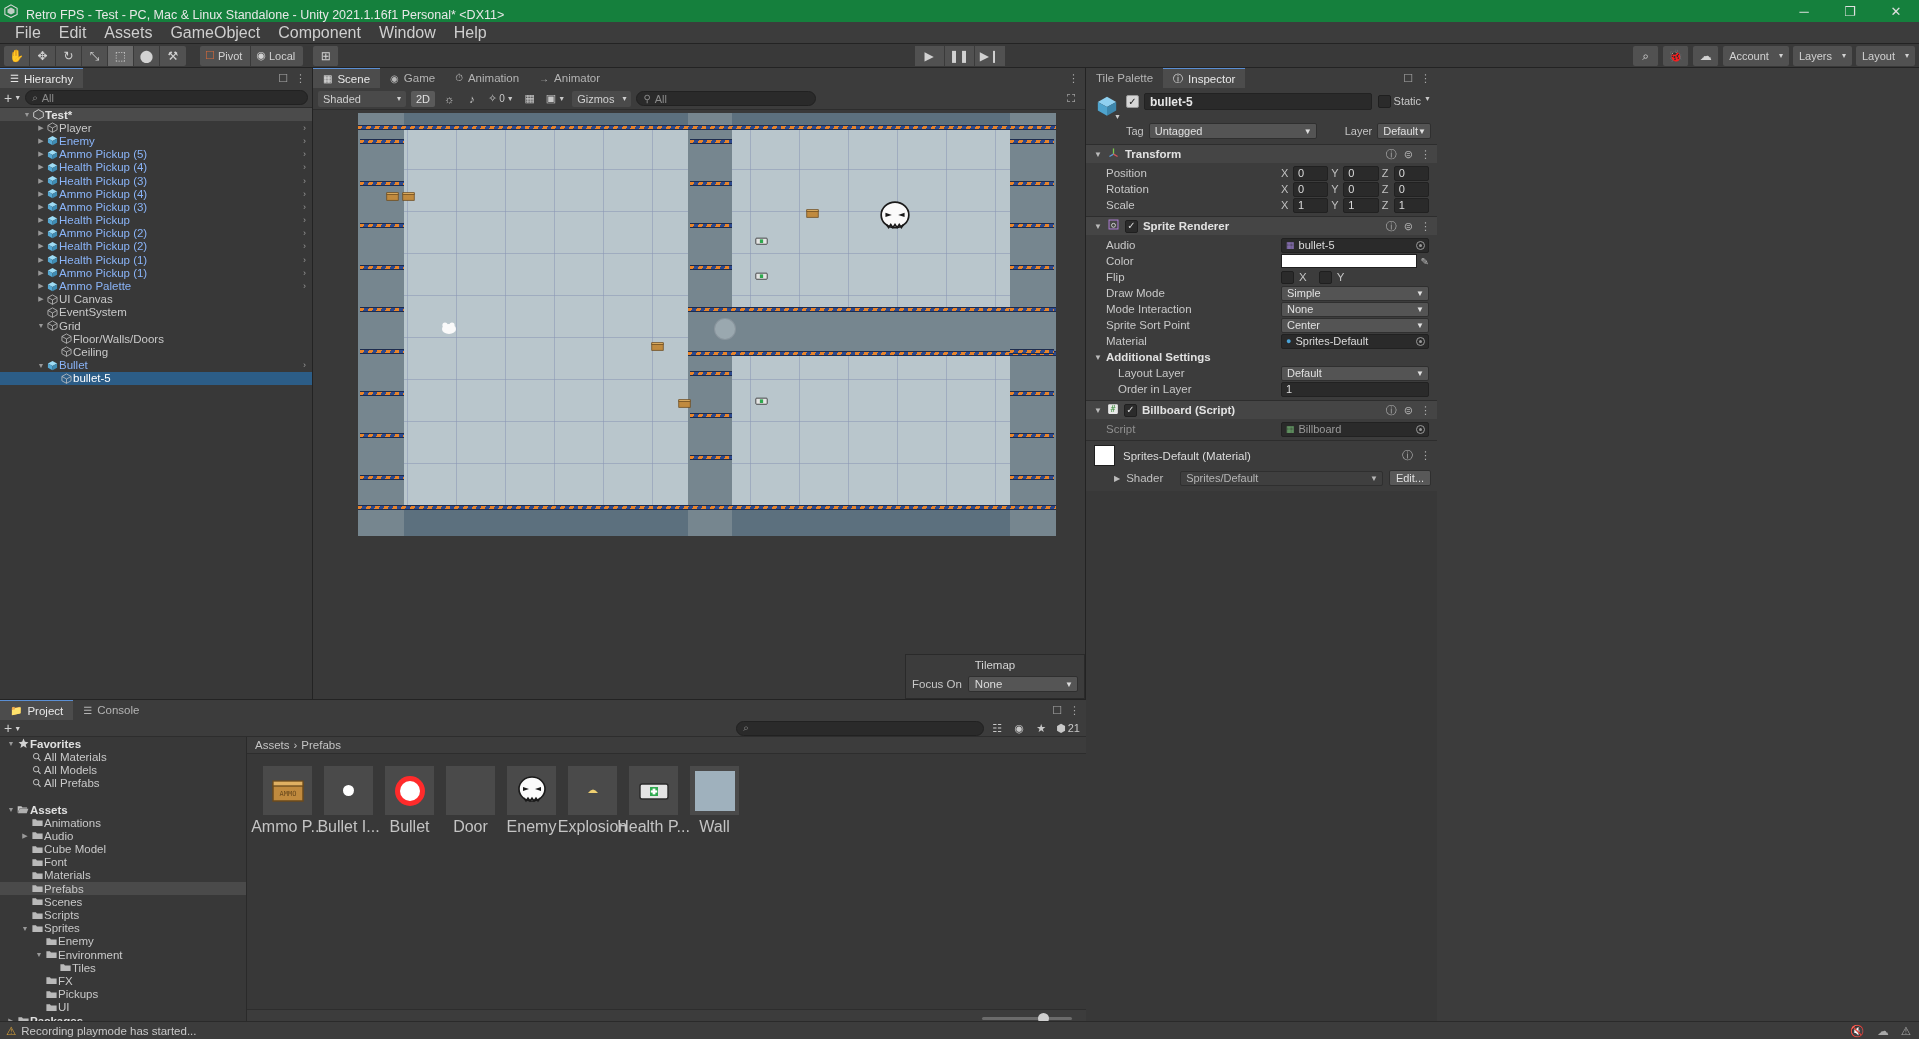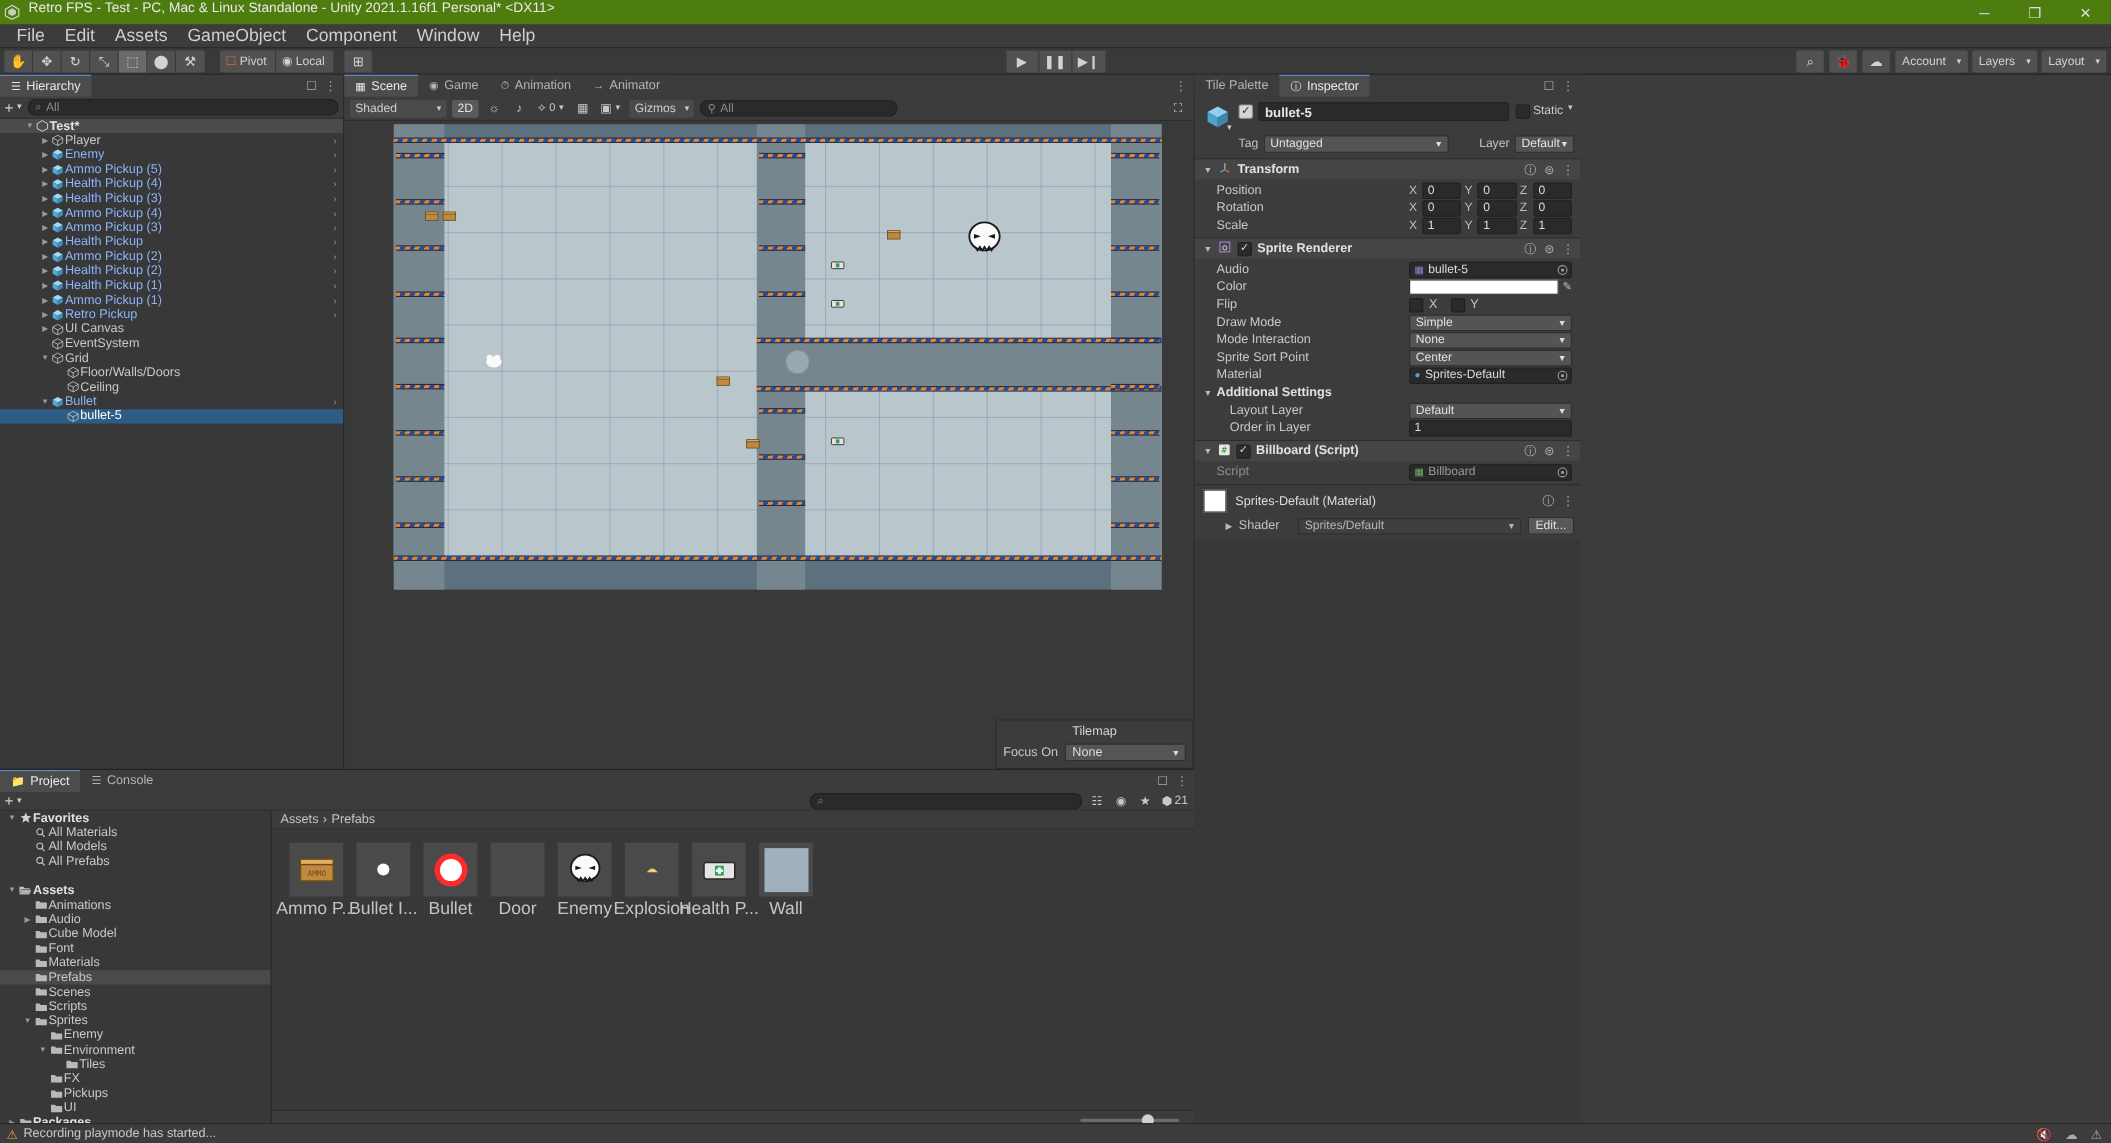--- a/index.html
+++ b/index.html
@@ -6,21 +6,21 @@
   html,body { width:1919px; height:1039px; overflow:hidden; }
   body {
     font-family: "Liberation Sans", sans-serif;
     font-size: 12px;
     background:#3c3c3c;
     color:#c4c4c4;
     -webkit-font-smoothing: antialiased;
   }
   
   #titlebar {
-    height:22px; background:#4d7c0f; display:flex; align-items:flex-start;
+    height:22px; background:#15803d; display:flex; align-items:flex-end;
     color:#e8e8e8; font-size:12.5px; position:relative;
   }
   #titlebar .unity-logo { width:22px; height:22px; display:flex; align-items:center; justify-content:center; }
   #titlebar .ttl { margin-left:4px; }
   .win-btns { position:absolute; right:0; top:0; height:22px; display:flex; }
   .win-btn { width:46px; height:22px; display:flex; align-items:center; justify-content:center; color:#e0e0e0; font-size:13px; }
   
   #menubar { height:22px; background:#3c3c3c; display:flex; align-items:center; padding-left:6px; border-bottom:1px solid #232323;}
   #menubar .mi { padding:0 9px; height:22px; line-height:22px; font-size:16px; color:#cfcfcf; }
   
@@ -421,21 +421,21 @@
             <div class="trow">
               <span style="width:36px;flex:none"></span>
               <span class="arrow">▶</span>
               <span class="cube">
                 <svg width="11" height="11" viewBox="0 0 24 24">
                   <polygon points="12,2 22,7.5 12,13 2,7.5" fill="#9ddcf5"></polygon>
                   <polygon points="2,7.5 12,13 12,22.5 2,17" fill="#55a9d4"></polygon>
                   <polygon points="22,7.5 12,13 12,22.5 22,17" fill="#3f8cb4"></polygon>
                 </svg>
               </span>
-              <span class="lbl blue">Retro Pickup</span>
+              <span class="lbl blue">Ammo Palette</span>
               <span class="rchev">›</span>
             </div>
             <div class="trow">
               <span style="width:36px;flex:none"></span>
               <span class="arrow">▶</span>
               <span class="cube">
                 <svg width="11" height="11" viewBox="0 0 24 24">
                   <polygon points="12,2 22,7.5 12,13 2,7.5" fill="none" stroke="#c9c9c9" stroke-width="1.6"></polygon>
                   <polyline points="2,7.5 2,17 12,22.5 22,17 22,7.5" fill="none" stroke="#c9c9c9" stroke-width="1.6"></polyline>
                   <line x1="12" y1="13" x2="12" y2="22.5" stroke="#c9c9c9" stroke-width="1.6"></line>

